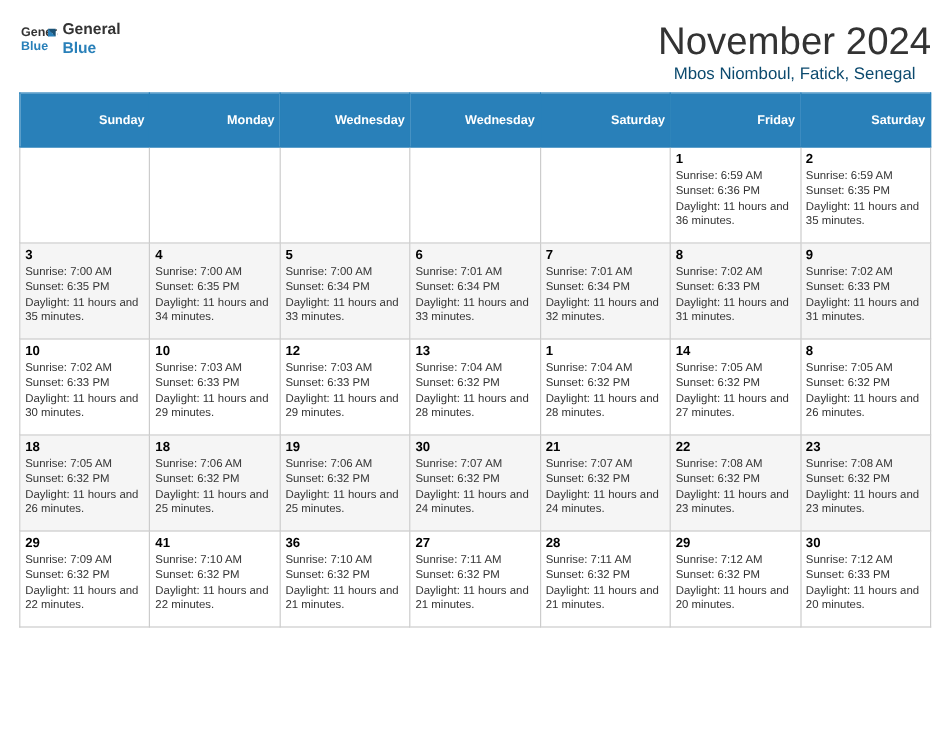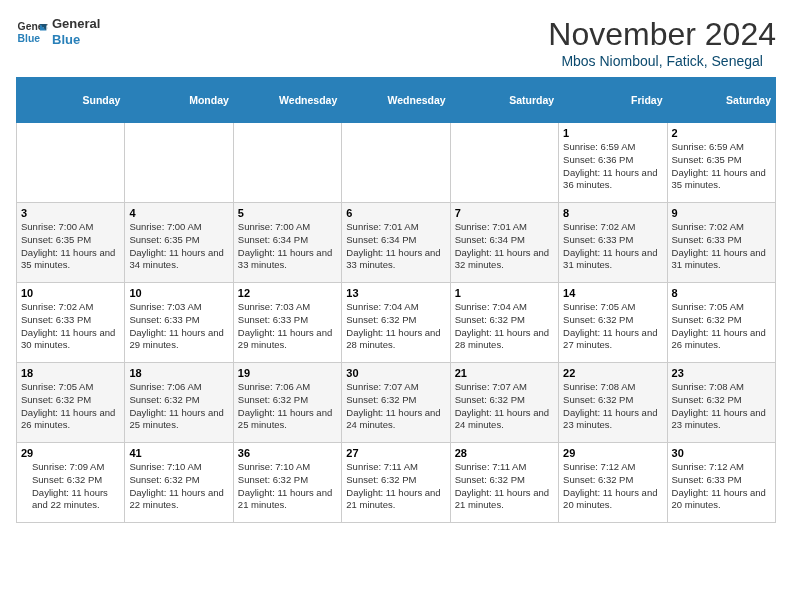--- a/index.html
+++ b/index.html
@@ -273,21 +273,21 @@
         <td>
           <span class="day-num">23</span>
           <div class="day-info" style="white-space: pre-line;">Sunrise: 7:08 AM
 Sunset: 6:32 PM
 Daylight: 11 hours and 23 minutes.</div>
         </td>
       </tr>
       <tr>
         <td>
           <span class="day-num">29</span>
-          <div class="day-info" style="white-space: pre-line; margin-left: 11px;">Sunrise: 7:09 AM
+          <div class="day-info" style="white-space: pre-line;">Sunrise: 7:09 AM
 Sunset: 6:32 PM
 Daylight: 11 hours and 22 minutes.</div>
         </td>
         <td>
           <span class="day-num">41</span>
           <div class="day-info" style="white-space: pre-line;">Sunrise: 7:10 AM
 Sunset: 6:32 PM
 Daylight: 11 hours and 22 minutes.</div>
         </td>
         <td>

